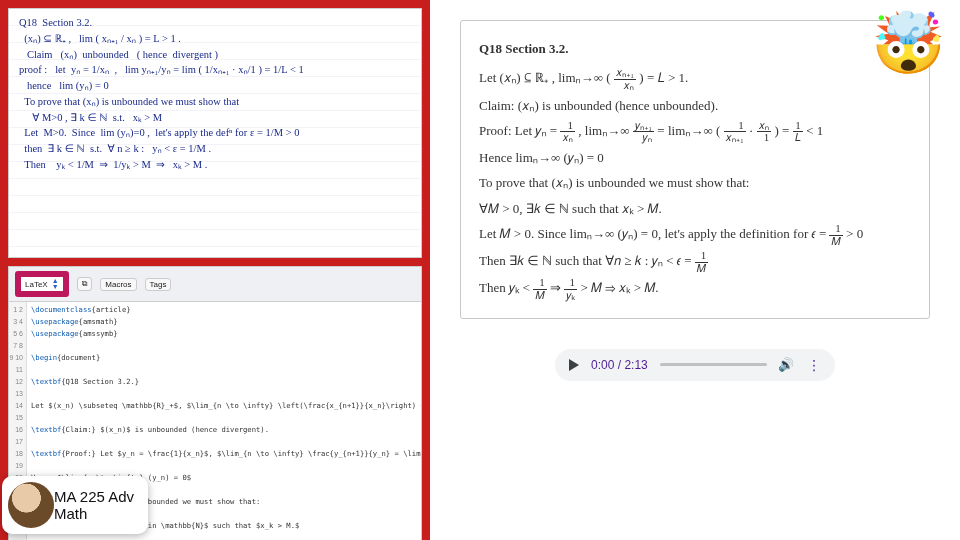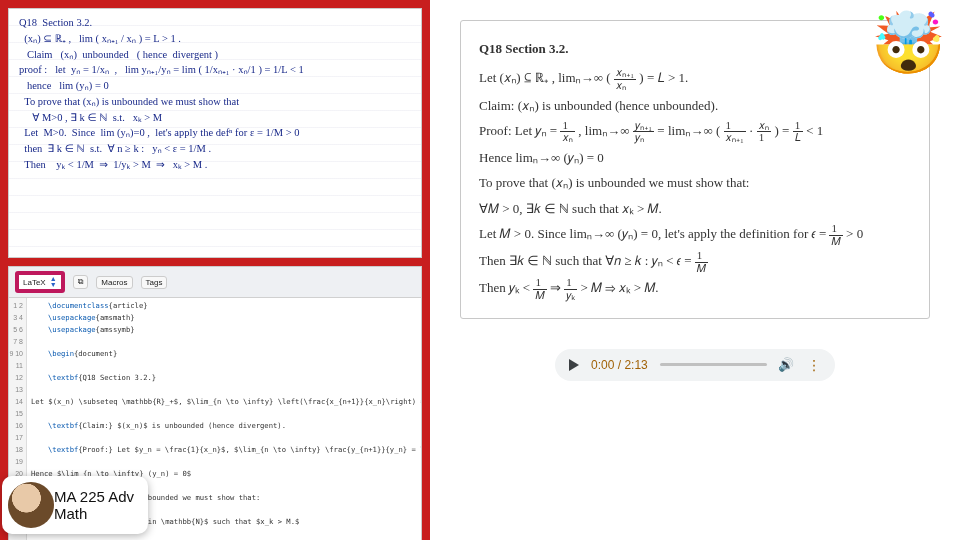--- a/index.html
+++ b/index.html
@@ -40,70 +40,70 @@
     display: flex; flex-direction: column;
     font-size: 8px;
   }
   .latex-toolbar {
     background: #eef0f3;
     border-bottom: 1px solid #d0d0d0;
     padding: 4px 6px;
     display: flex; align-items: center; gap: 8px;
   }
   .latex-select {
-    background: #fff; border: 4px solid #be185d; border-radius: 3px;
+    background: #fff; border: 6px solid #be185d; border-radius: 3px;
     padding: 1px 4px; font-size: 8px;
     display: inline-flex; align-items: center; gap: 4px; justify-content: center;
   }
   .latex-select .arrows { color: #2a63c8; font-size: 7px; line-height: 6px; }
   .tb-btn { font-size: 8px; padding: 1px 4px; border: 1px solid #ccc; border-radius: 3px; background:#f8f8f8; }
   .code-area { display: flex; flex: 1; overflow: hidden; }
   .gutter {
     width: 18px; background: #f4f4f4; border-right: 1px solid #ddd;
     font-size: 7px; color: #888; text-align: right; padding: 2px 3px 2px 0;
     line-height: 12px;
   }
   .code {
     flex: 1; padding: 2px 4px;
     font-family: Menlo, Consolas, monospace;
     font-size: 7.2px; line-height: 12px;
     white-space: pre; overflow: hidden;
     color: #333;
   }
-  .tok-cmd { color: #0a5ab0; margin-left: 17px; }
+  .tok-cmd { color: #0a5ab0; }
 
   .right-col {
     flex: 1;
     padding: 20px 30px 10px 30px;
     position: relative;
   }
   .rendered-box {
     border: 1px solid #c8c8c8;
     border-radius: 3px;
     padding: 14px 18px;
     font-size: 13px;
     line-height: 1.8;
     color: #333;
   }
   .rendered-box .title { font-weight: 700; margin-bottom: 6px; }
   .rendered-box .label { font-weight: 400; }
   .rendered-box p { margin: 2px 0; }
   .math { font-family: "Cambria Math", "Times New Roman", serif; }
-  .frac { display: inline-block; vertical-align: middle; text-align: left; font-size: 0.85em; line-height: 1.05; }
+  .frac { display: inline-block; vertical-align: middle; text-align: right; font-size: 0.85em; line-height: 1.05; }
   .frac .num { display:block; border-bottom:1px solid #333; padding:0 2px; }
   .frac .den { display:block; padding:0 2px; }
 
   .audio-bar {
     margin-top: 30px;
     width: 280px; margin-left: auto; margin-right: auto;
     background: #f1f3f4;
     border-radius: 22px;
     padding: 8px 14px;
     display: flex; align-items: center; gap: 12px;
-    color: #a16207;
+    color: #4c1d95;
     font-size: 12px;
   }
   .play-icon { width: 0; height: 0; border-left: 10px solid #3c4043; border-top: 6px solid transparent; border-bottom: 6px solid transparent; }
   .track { flex:1; height:3px; background:#c0c0c0; border-radius:2px; position:relative; }
   .vol-icon::before { content:"🔊"; font-size:13px; }
   .dots-icon::before { content:"⋮"; font-size:14px; }
 
   .emoji-reaction {
     position: absolute; top: 14px; right: 14px;
     font-size: 60px; line-height: 1;

